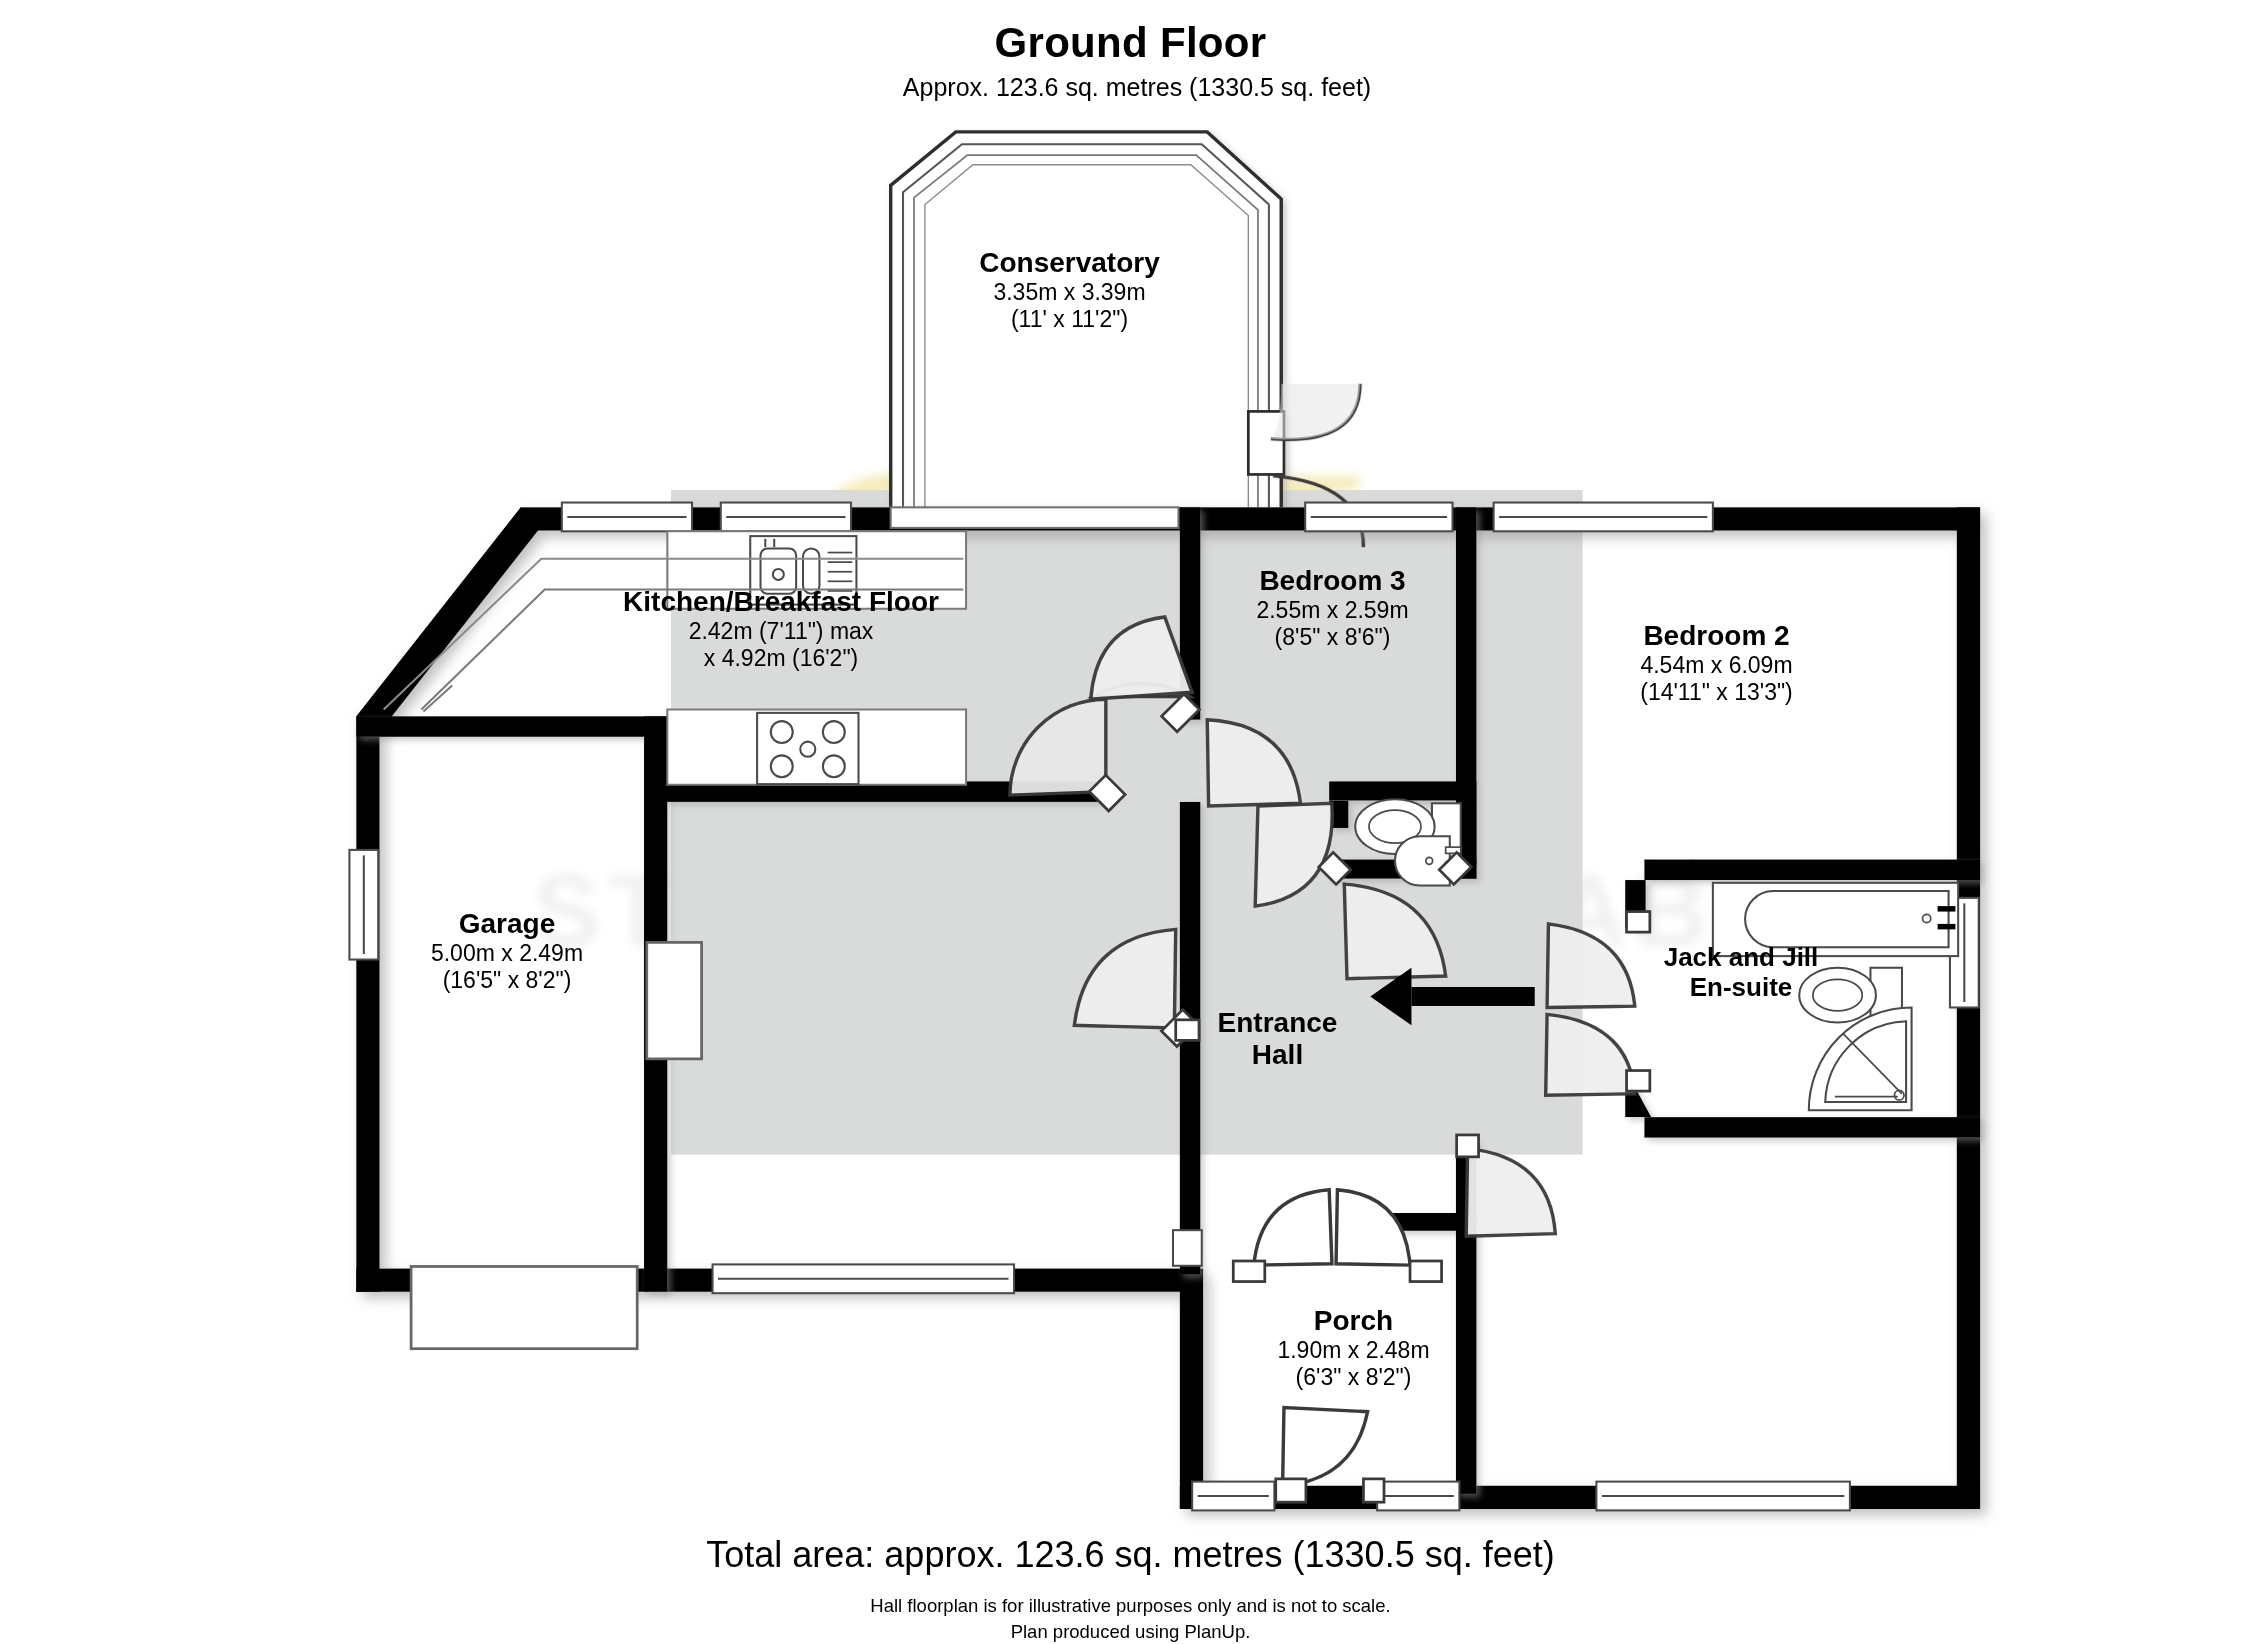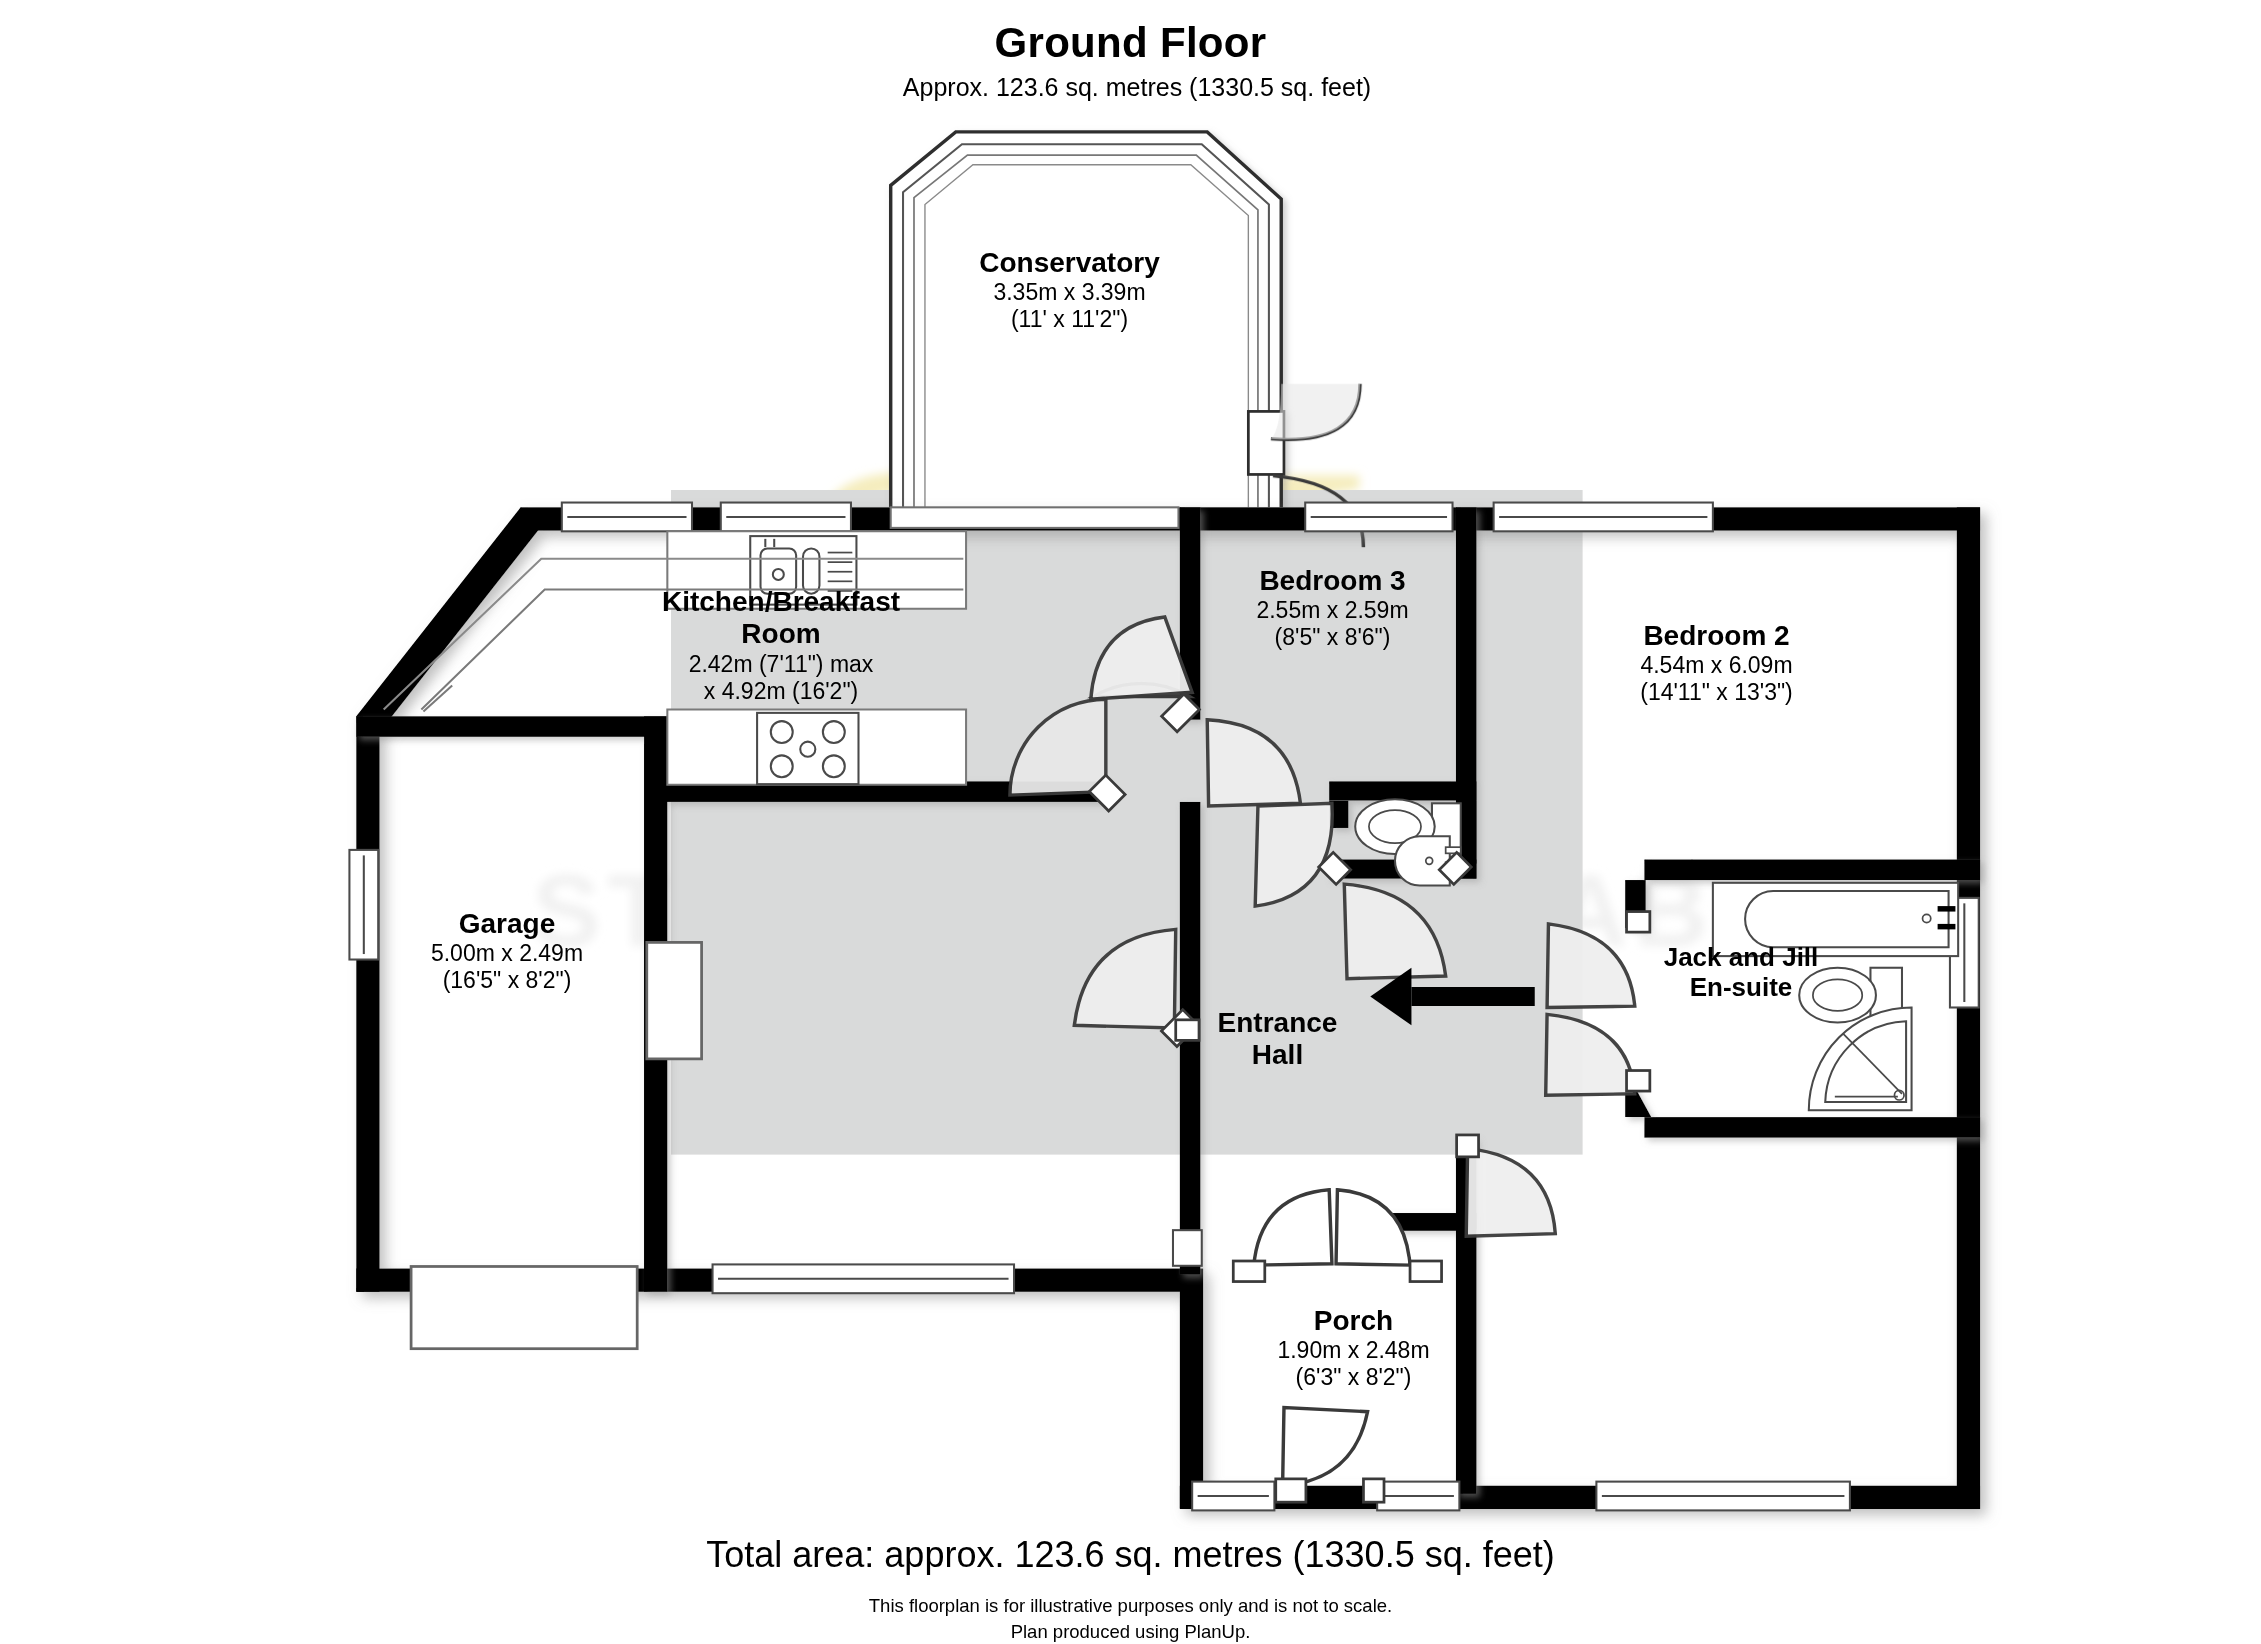--- a/index.html
+++ b/index.html
@@ -421,21 +421,21 @@
 
   </svg>
 
   <div class="room-label" style="left:898px; top:247px; width:343px;">
     <span class="room-name">Conservatory</span>
     <span class="room-dims">3.35m x 3.39m</span>
     <span class="room-dims">(11' x 11'2")</span>
   </div>
 
   <div class="room-label" style="left:620px; top:586px; width:322px;">
-    <span class="room-name">Kitchen/Breakfast Room</span>
+    <span class="room-name">Kitchen/Breakfast Floor</span>
     <span class="room-dims">2.42m (7'11") max</span>
     <span class="room-dims">x 4.92m (16'2")</span>
   </div>
 
   <div class="room-label" style="left:1192px; top:565px; width:281px;">
     <span class="room-name">Bedroom 3</span>
     <span class="room-dims">2.55m x 2.59m</span>
     <span class="room-dims">(8'5" x 8'6")</span>
   </div>
 
@@ -463,19 +463,19 @@
 
   <div class="room-label" style="left:1237px; top:1305px; width:233px;">
     <span class="room-name">Porch</span>
     <span class="room-dims">1.90m x 2.48m</span>
     <span class="room-dims">(6'3" x 8'2")</span>
   </div>
 
   <div class="footer-block">
     <div class="total-area">Total area: approx. 123.6 sq. metres (1330.5 sq. feet)</div>
     <div class="disclaimer">
-      <div>This floorplan is for illustrative purposes only and is not to scale.</div>
+      <div>Hall floorplan is for illustrative purposes only and is not to scale.</div>
       <div>Plan produced using PlanUp.</div>
     </div>
   </div>
 
 </div>
 
 
 </body></html>

